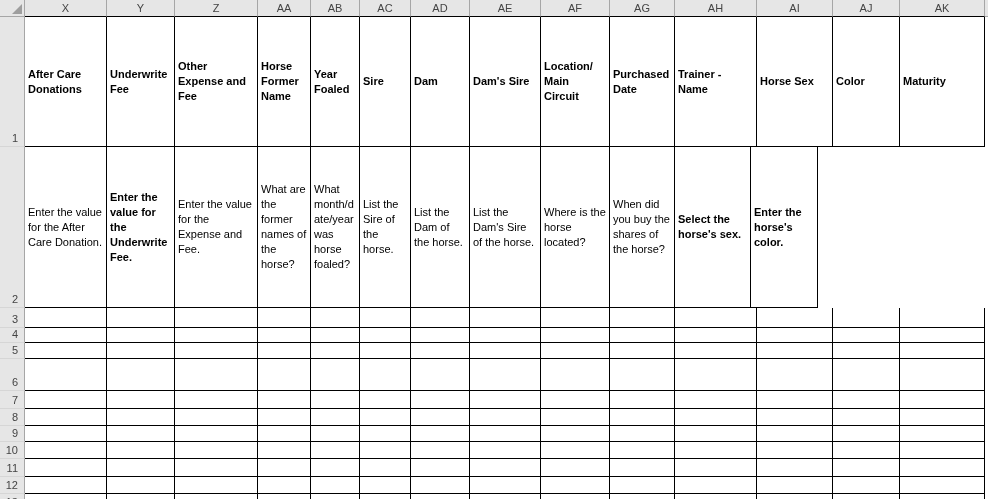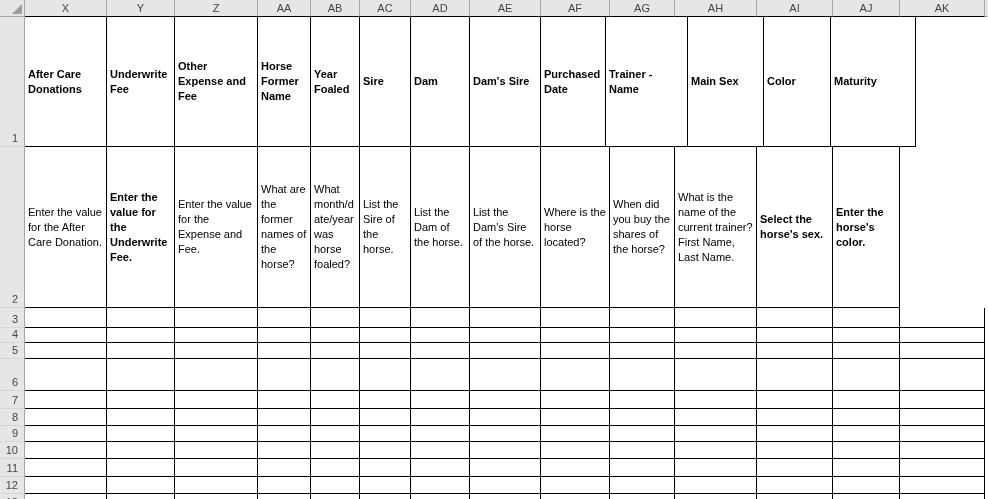--- a/index.html
+++ b/index.html
@@ -100,40 +100,40 @@
   <div class="row" style="height: 130px;">
         <div class="rowhdr">1</div>
         <div class="cell b" style="width: 82px;">After Care Donations</div>
         <div class="cell b" style="width: 68px;">Underwrite Fee</div>
         <div class="cell b" style="width: 83px;">Other Expense and Fee</div>
         <div class="cell b" style="width: 53px;">Horse Former Name</div>
         <div class="cell b" style="width: 49px;">Year Foaled</div>
         <div class="cell b" style="width: 51px;">Sire</div>
         <div class="cell b" style="width: 59px;">Dam</div>
         <div class="cell b" style="width: 71px;">Dam's Sire</div>
+        <div class="cell b" style="width: 69px;">Location/ Main Circuit</div>
         <div class="cell b" style="width: 65px;">Purchased Date</div>
         <div class="cell b" style="width: 82px;">Trainer - Name</div>
-        <div class="cell b" style="width: 76px;">Main Sex</div>
+        <div class="cell b" style="width: 76px;">Horse Sex</div>
         <div class="cell b" style="width: 67px;">Color</div>
         <div class="cell b" style="width: 85px;">Maturity</div>
         <div class="sliver"></div>
       </div>
       <div class="row" style="height: 161px;">
         <div class="rowhdr">2</div>
         <div class="cell" style="width: 82px;">Enter the value for the After Care Donation.</div>
         <div class="cell" style="width: 68px; font-weight: bold;">Enter the value for the Underwrite Fee.</div>
         <div class="cell" style="width: 83px;">Enter the value for the Expense and Fee.</div>
         <div class="cell" style="width: 53px;">What are the former names of the horse?</div>
         <div class="cell" style="width: 49px;">What month/date/year was horse foaled?</div>
         <div class="cell" style="width: 51px;">List the Sire of the horse.</div>
         <div class="cell" style="width: 59px;">List the Dam of the horse.</div>
         <div class="cell" style="width: 71px;">List the Dam's Sire of the horse.</div>
         <div class="cell" style="width: 69px;">Where is the horse located?</div>
         <div class="cell" style="width: 65px;">When did you buy the shares of the horse?</div>
-        <div class="cell" style="width: 82px;">What is the name of the current trainer? First Name, Last Name.</div>
         <div class="cell b" style="width: 76px;">Select the horse's sex.</div>
         <div class="cell b" style="width: 67px;">Enter the horse's color.</div>
         <div class="sliver"></div>
       </div>
       <div class="row" style="height: 20px;">
         <div class="rowhdr">3</div>
         <div class="cell" style="width: 82px;"></div>
         <div class="cell" style="width: 68px;"></div>
         <div class="cell" style="width: 83px;"></div>
         <div class="cell" style="width: 53px;"></div>

